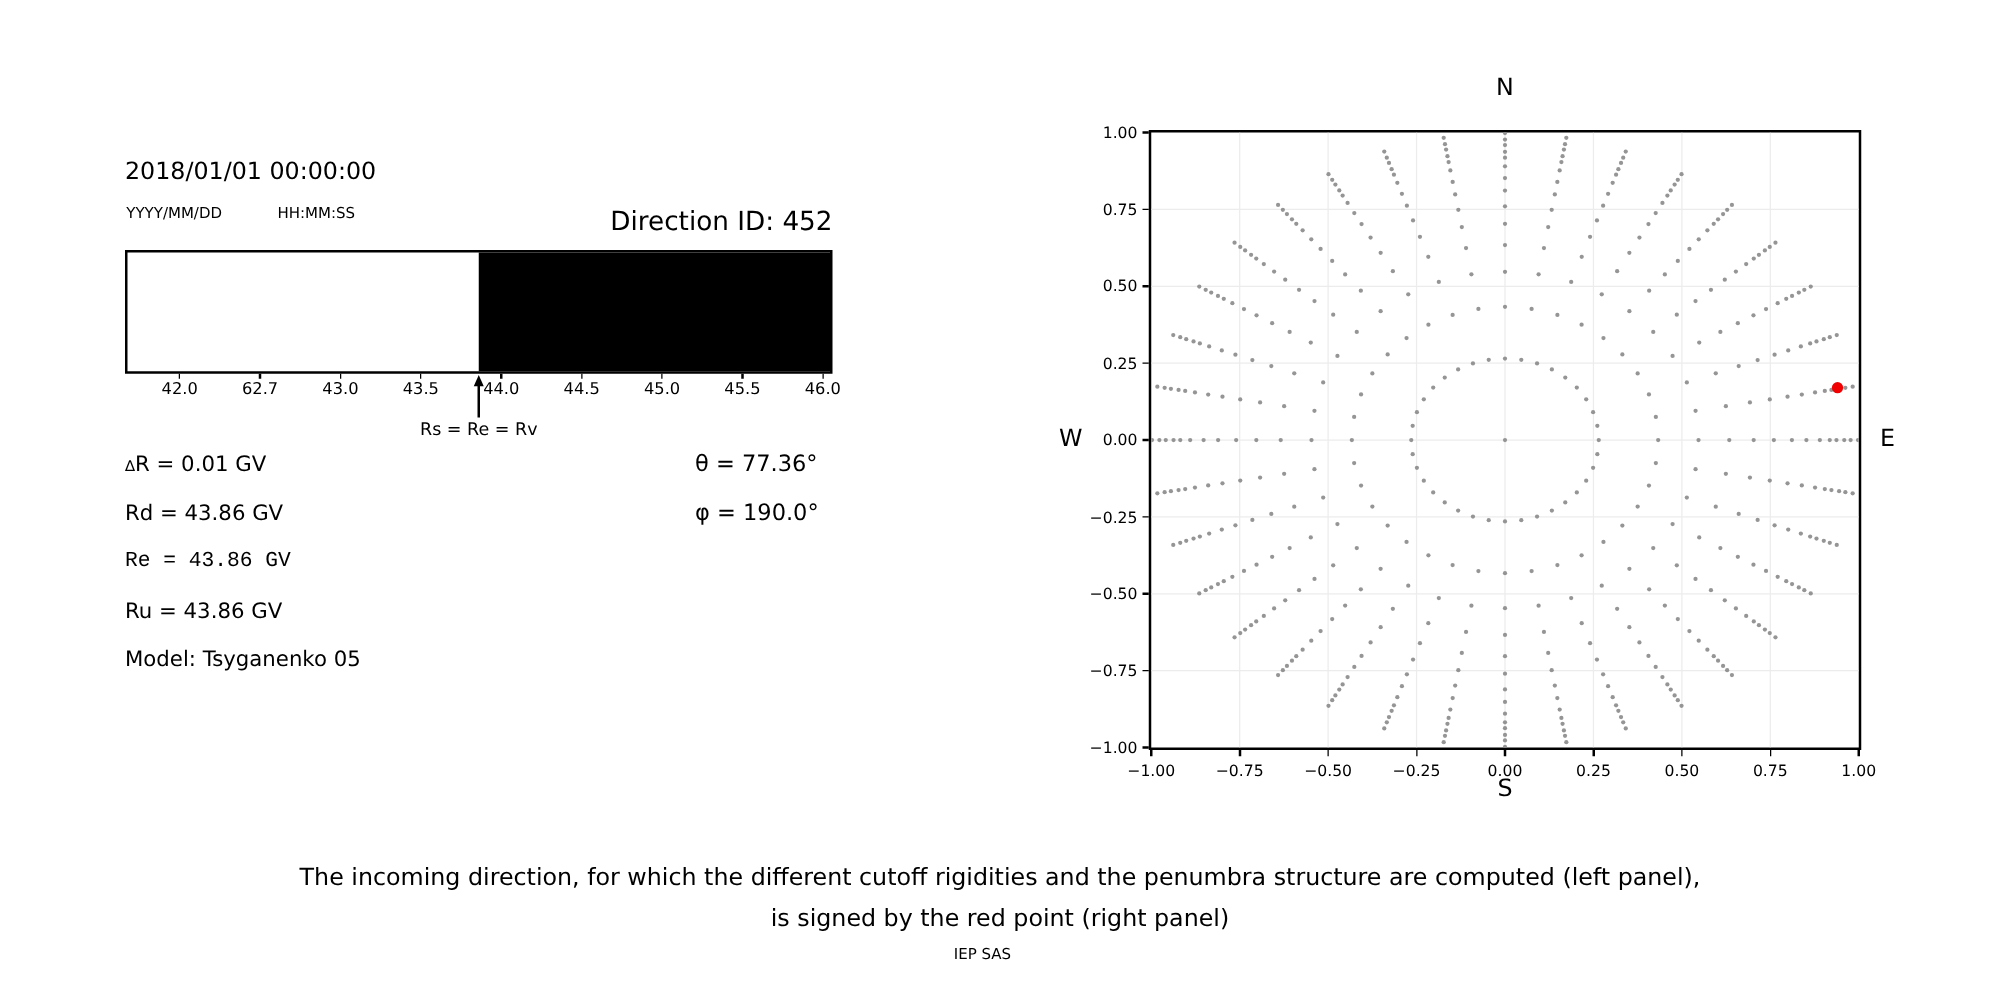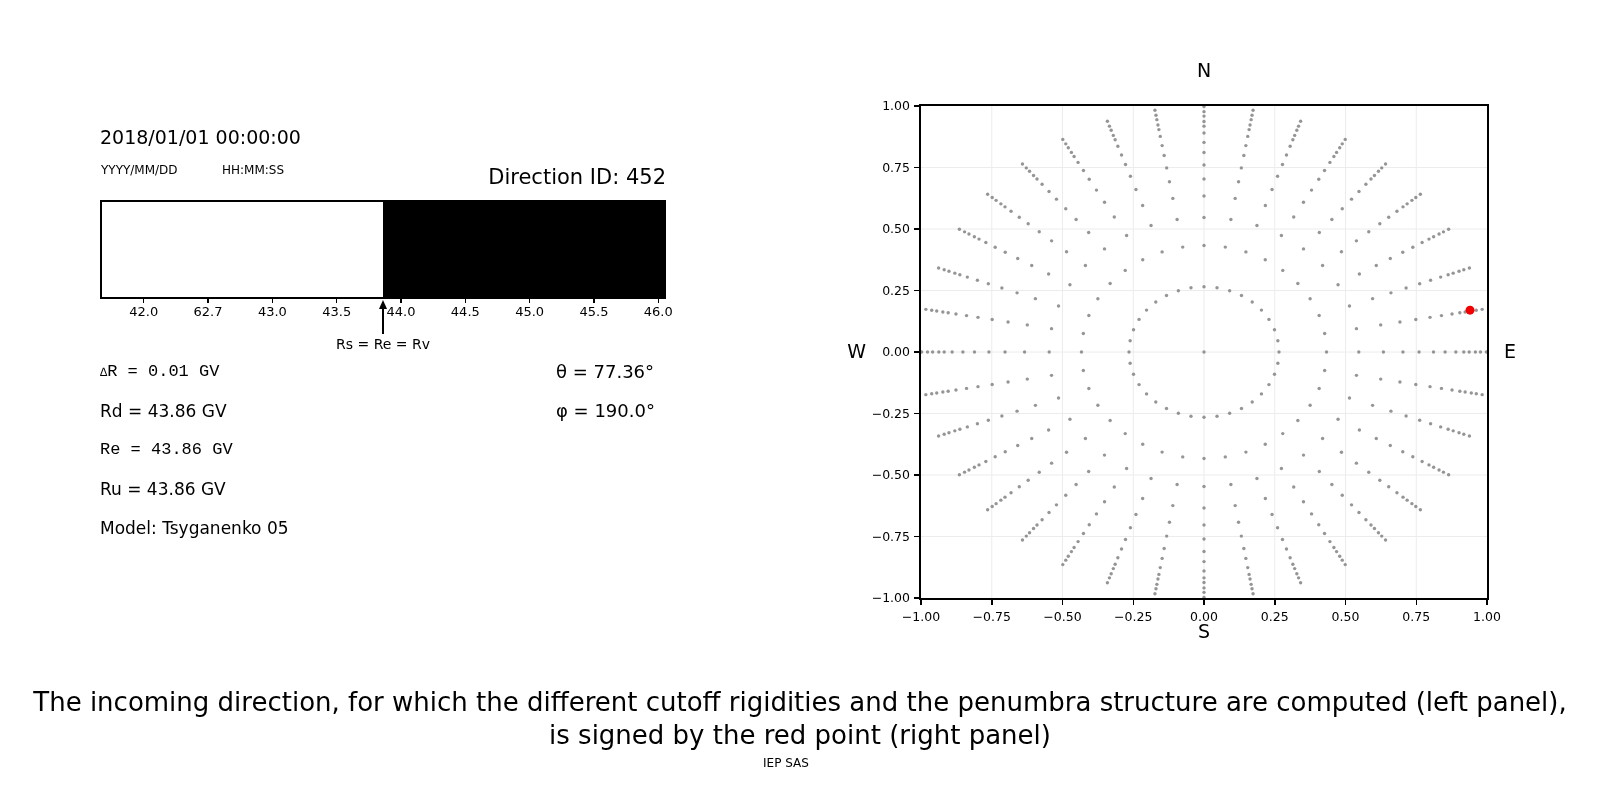--- a/index.html
+++ b/index.html
@@ -18,21 +18,21 @@
               border-right:4.5px solid transparent;border-bottom:9px solid #000;}
   .arrow-label{position:absolute;font-size:14px;transform:translateX(-50%);white-space:nowrap;}
   .info-line{font-size:17px;white-space:nowrap;}
   .delta{font-size:12px;}
   .angle-line{font-size:18px;white-space:nowrap;}
   .plot-frame{border:2px solid #000;box-sizing:border-box;background:#fff;}
   .compass{font-size:19px;}
   .compass-mid{width:566px;text-align:center;}
   .ytick-label{position:absolute;font-size:12.5px;text-align:right;width:46px;white-space:nowrap;}
   .xtick-label{position:absolute;font-size:12.5px;transform:translateX(-50%);white-space:nowrap;}
-  .caption{width:1600px;text-align:center;font-size:26px;line-height:33px;}
+  .caption{width:1600px;text-align:center;font-size:19px;line-height:33px;}
   .credit{width:1572px;text-align:center;font-size:12px;}
 </style>
 </head>
 <body>
 
 <div id="canvas">
 
   <div class="abs date-text" style="left:100px;top:126px;">2018/01/01 00:00:00</div>
   <div class="abs fmt-text" style="left:101px;top:163px;">YYYY/MM/DD</div>
   <div class="abs fmt-text" style="left:222px;top:163px;">HH:MM:SS</div>
@@ -59,21 +59,21 @@
       <div class="tick-mark" style="left: 593.214px; top: 299px; width: 1.5px; height: 4px;"></div>
       <div class="tick-label" style="left: 593.964px; top: 304px;">45.5</div>
       <div class="tick-mark" style="left: 657.532px; top: 299px; width: 1.5px; height: 4px;"></div>
       <div class="tick-label" style="left: 658.282px; top: 304px;">46.0</div>
     </div>
 
   <div class="arrow-head" id="arrow-head" style="left: 378.5px; top: 300px;"></div>
   <div class="arrow-shaft" id="arrow-shaft" style="left: 382.25px; top: 308px; width: 1.5px; height: 26px;"></div>
   <div class="arrow-label" id="arrow-label" style="left: 383px; top: 336px;">Rs = Re = Rv</div>
 
-  <div class="abs info-line" style="left:100px;top:362px;font-family:Liberation Mono, monospace;">
+  <div class="abs info-line" style="left:100px;top:362px;">
     <span class="delta">∆</span><span>R = 0.01 GV</span>
   </div>
   <div class="abs info-line" style="left:100px;top:401px;">Rd = 43.86 GV</div>
   <div class="abs info-line" style="left:100px;top:440px;font-family:Liberation Mono, monospace;">Re = 43.86 GV</div>
   <div class="abs info-line" style="left:100px;top:479px;text-align:center;">Ru = 43.86 GV</div>
   <div class="abs info-line" style="left:100px;top:518px;">Model: Tsyganenko 05</div>
 
   <div class="abs angle-line" style="left:556px;top:361px;">θ = 77.36°</div>
   <div class="abs angle-line" style="left:556px;top:400px;">φ = 190.0°</div>
 

